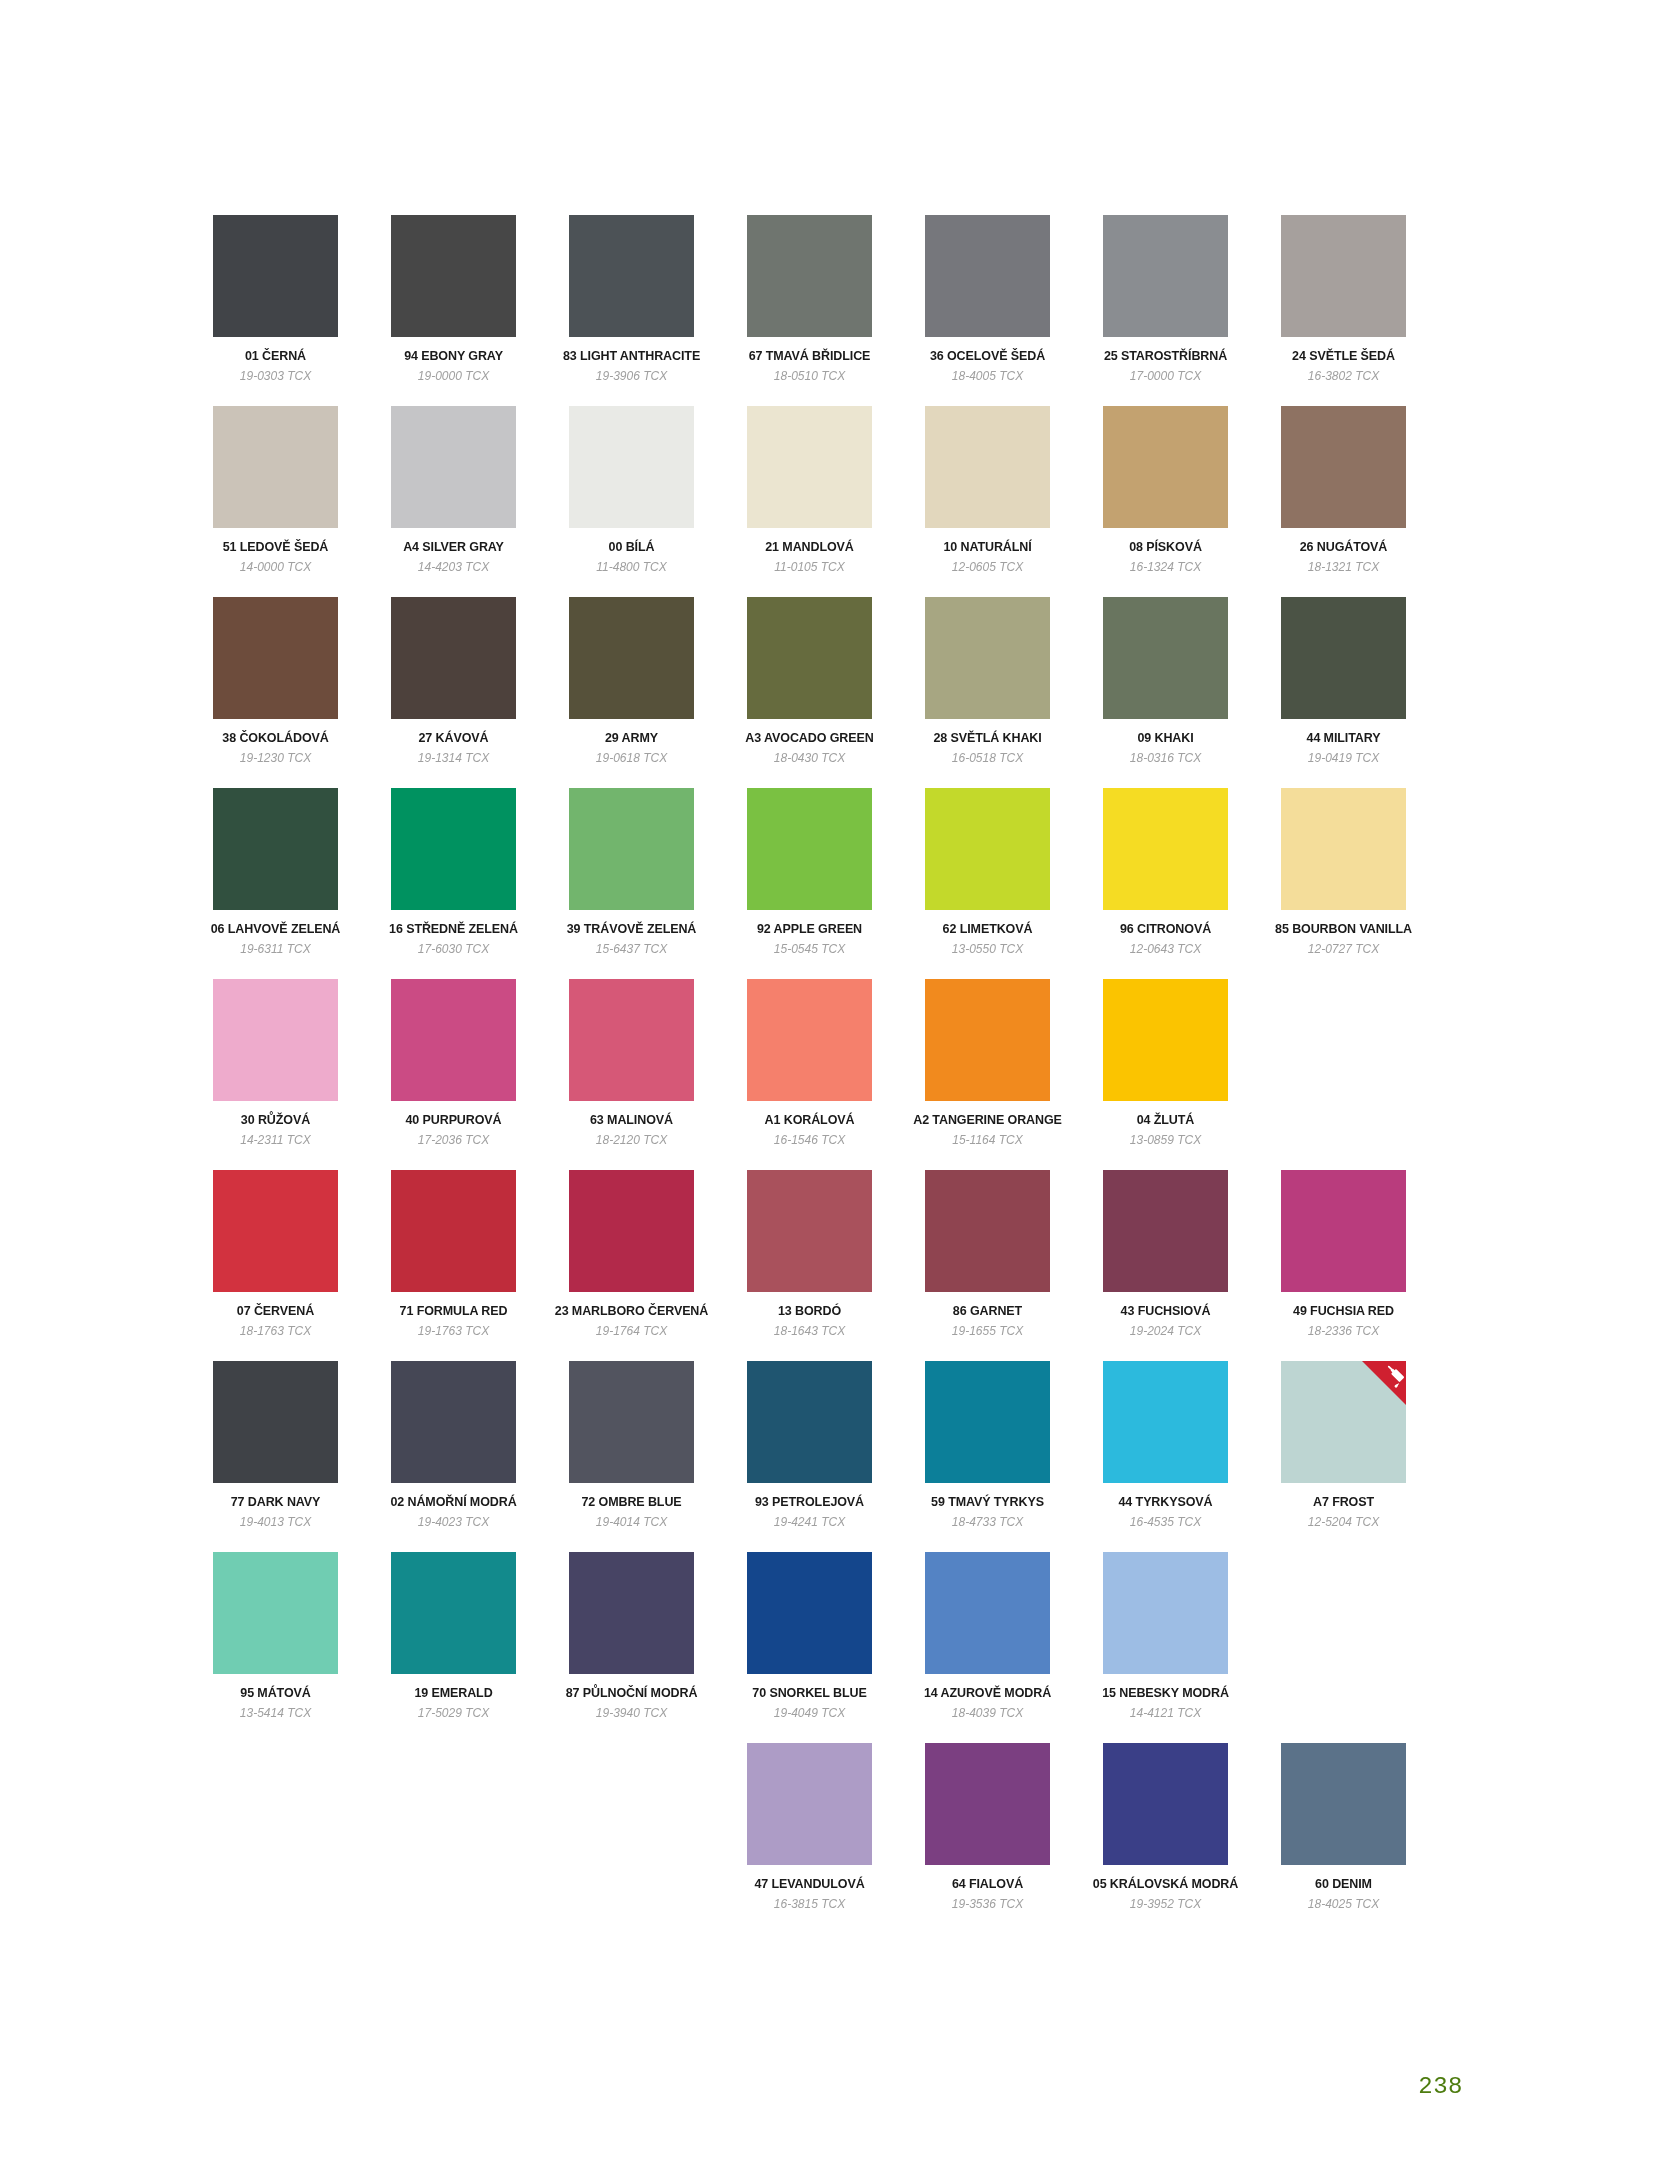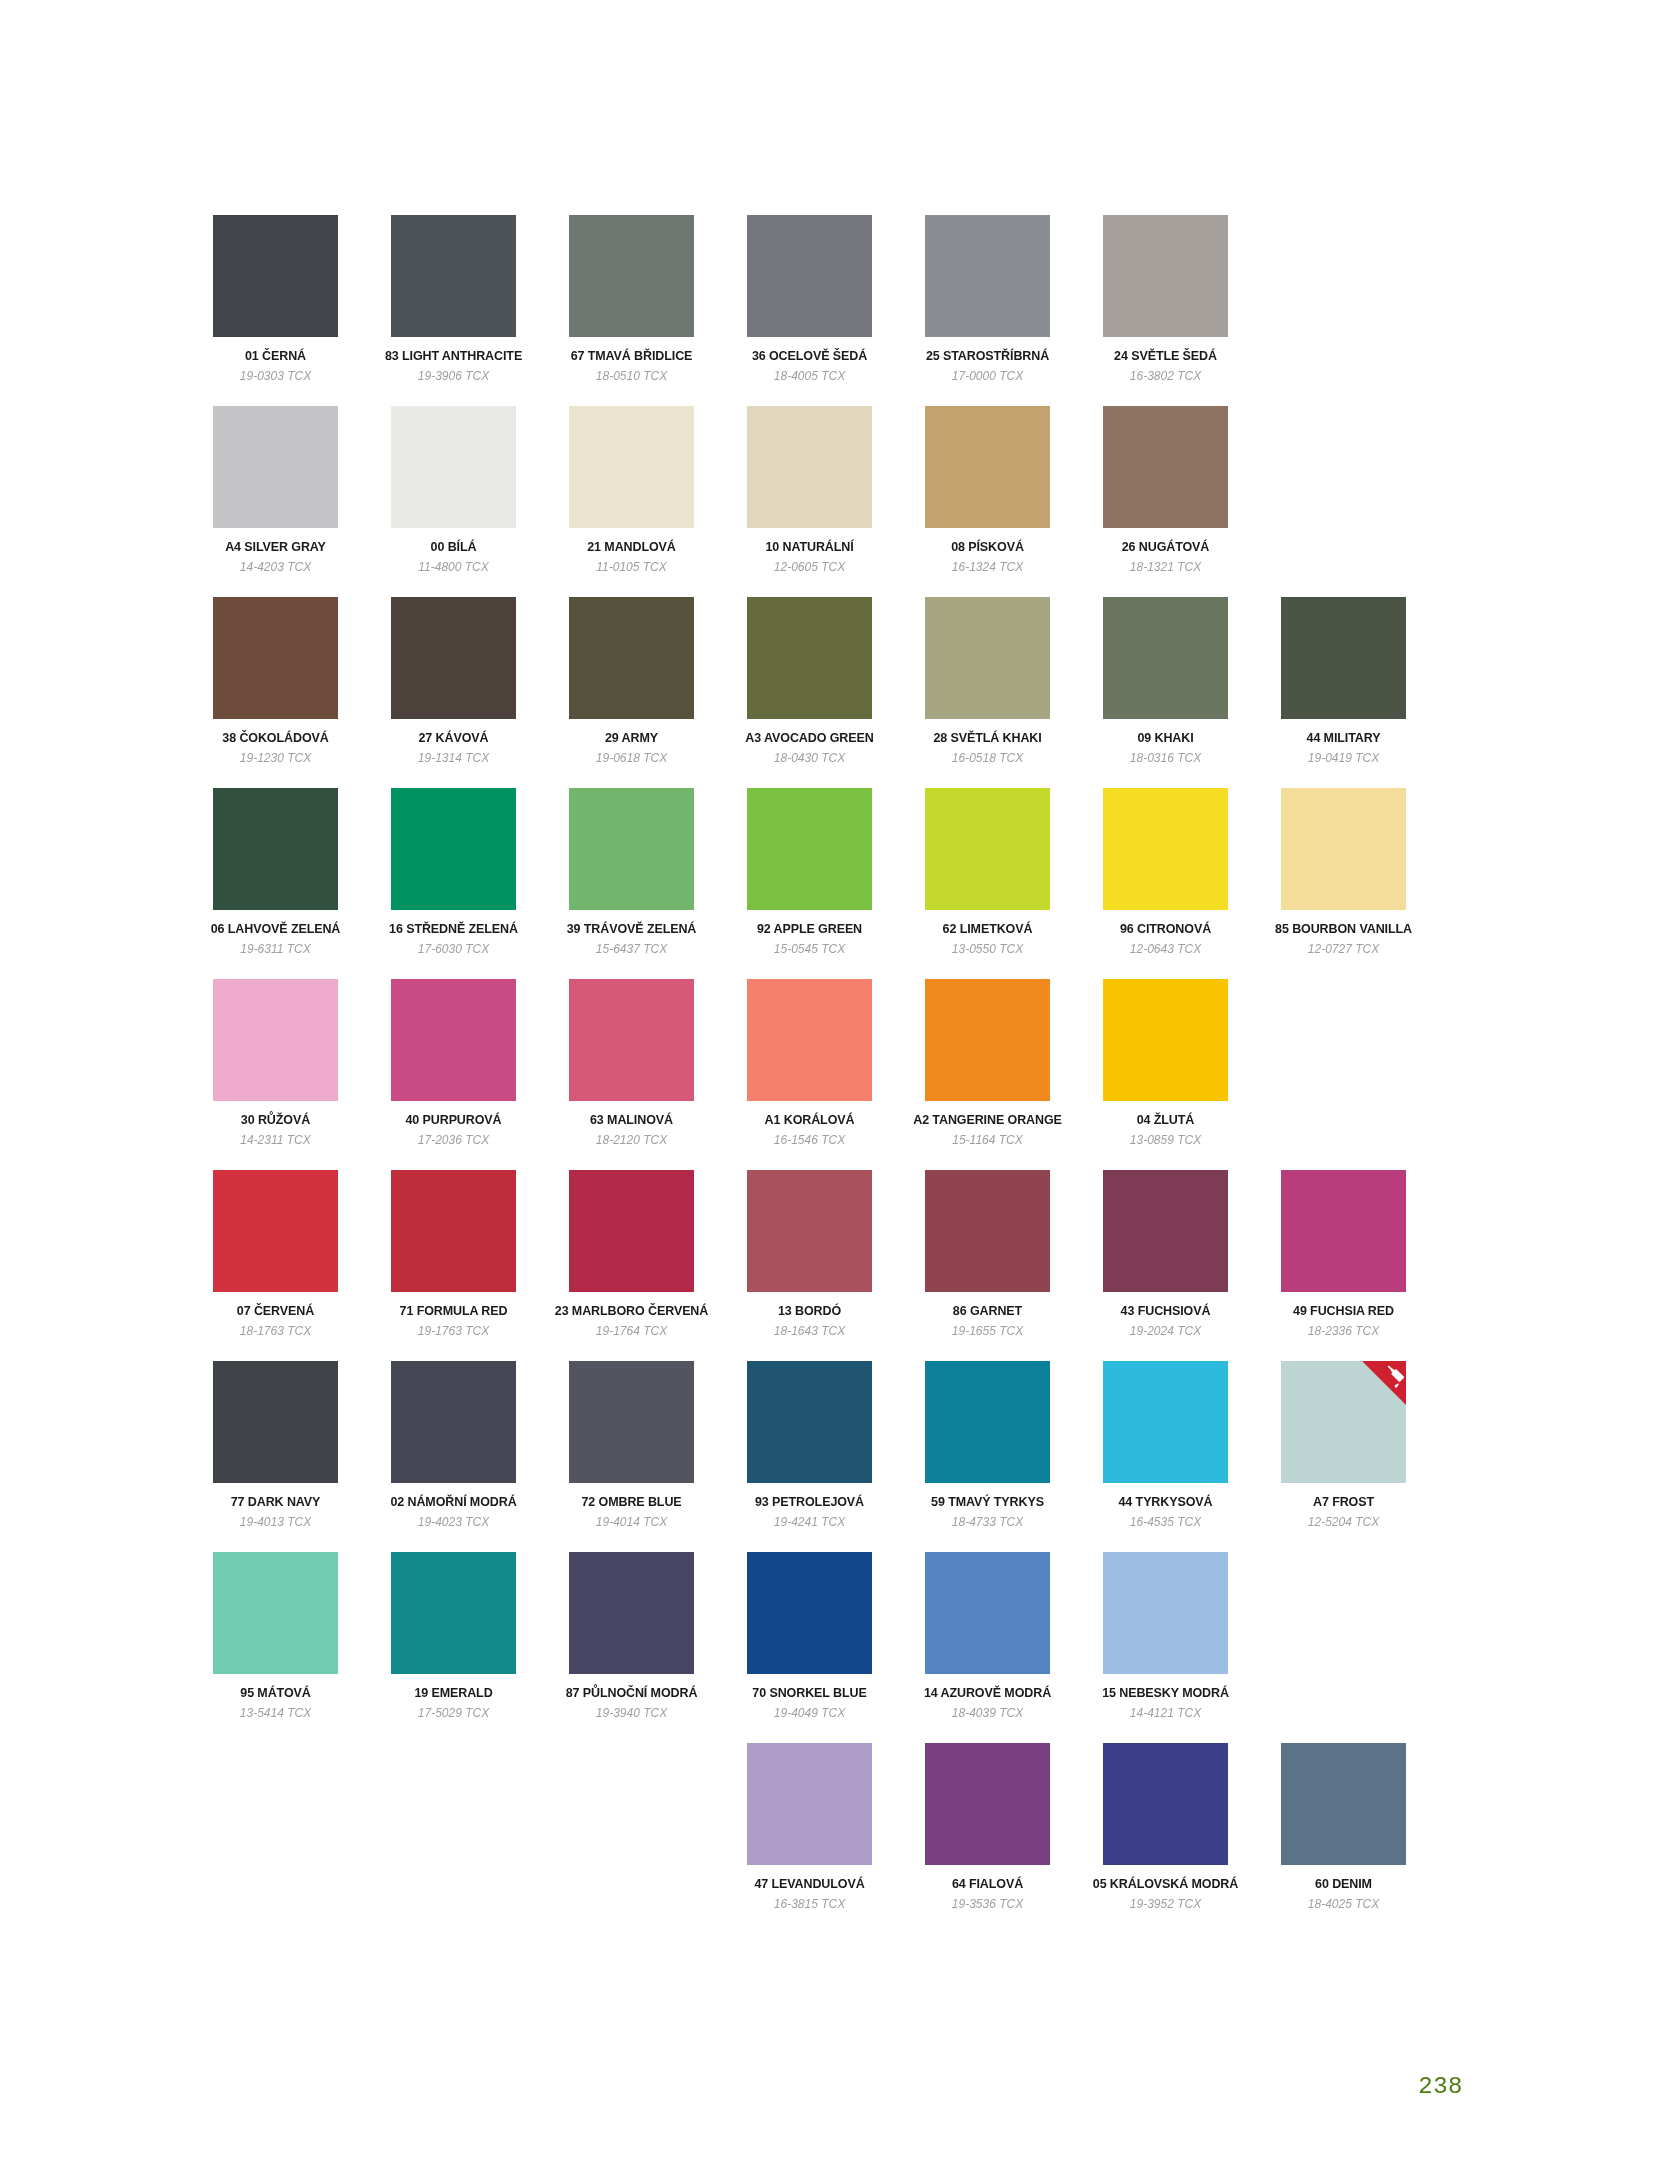--- a/index.html
+++ b/index.html
@@ -115,20 +115,25 @@
 
 <div class="page">
   <div class="grid" id="swatch-grid">
       <div class="row">
         <div class="cell">
           <div class="swatch" style="background: rgb(65, 68, 72);"></div>
           <div class="label-name">01 ČERNÁ</div>
           <div class="label-code">19-0303 TCX</div>
         </div>
         <div class="cell">
+          <div class="swatch" style="background: rgb(71, 71, 71);"></div>
+          <div class="label-name">94 EBONY GRAY</div>
+          <div class="label-code">19-0000 TCX</div>
+        </div>
+        <div class="cell">
           <div class="swatch" style="background: rgb(76, 82, 86);"></div>
           <div class="label-name">83 LIGHT ANTHRACITE</div>
           <div class="label-code">19-3906 TCX</div>
         </div>
         <div class="cell">
           <div class="swatch" style="background: rgb(111, 117, 111);"></div>
           <div class="label-name">67 TMAVÁ BŘIDLICE</div>
           <div class="label-code">18-0510 TCX</div>
         </div>
         <div class="cell">
@@ -141,20 +146,25 @@
           <div class="label-name">25 STAROSTŘÍBRNÁ</div>
           <div class="label-code">17-0000 TCX</div>
         </div>
         <div class="cell">
           <div class="swatch" style="background: rgb(166, 160, 157);"></div>
           <div class="label-name">24 SVĚTLE ŠEDÁ</div>
           <div class="label-code">16-3802 TCX</div>
         </div>
       </div>
       <div class="row">
+        <div class="cell">
+          <div class="swatch" style="background: rgb(203, 195, 184);"></div>
+          <div class="label-name">51 LEDOVĚ ŠEDÁ</div>
+          <div class="label-code">14-0000 TCX</div>
+        </div>
         <div class="cell">
           <div class="swatch" style="background: rgb(197, 197, 199);"></div>
           <div class="label-name">A4 SILVER GRAY</div>
           <div class="label-code">14-4203 TCX</div>
         </div>
         <div class="cell">
           <div class="swatch" style="background: rgb(233, 234, 230);"></div>
           <div class="label-name">00 BÍLÁ</div>
           <div class="label-code">11-4800 TCX</div>
         </div>

